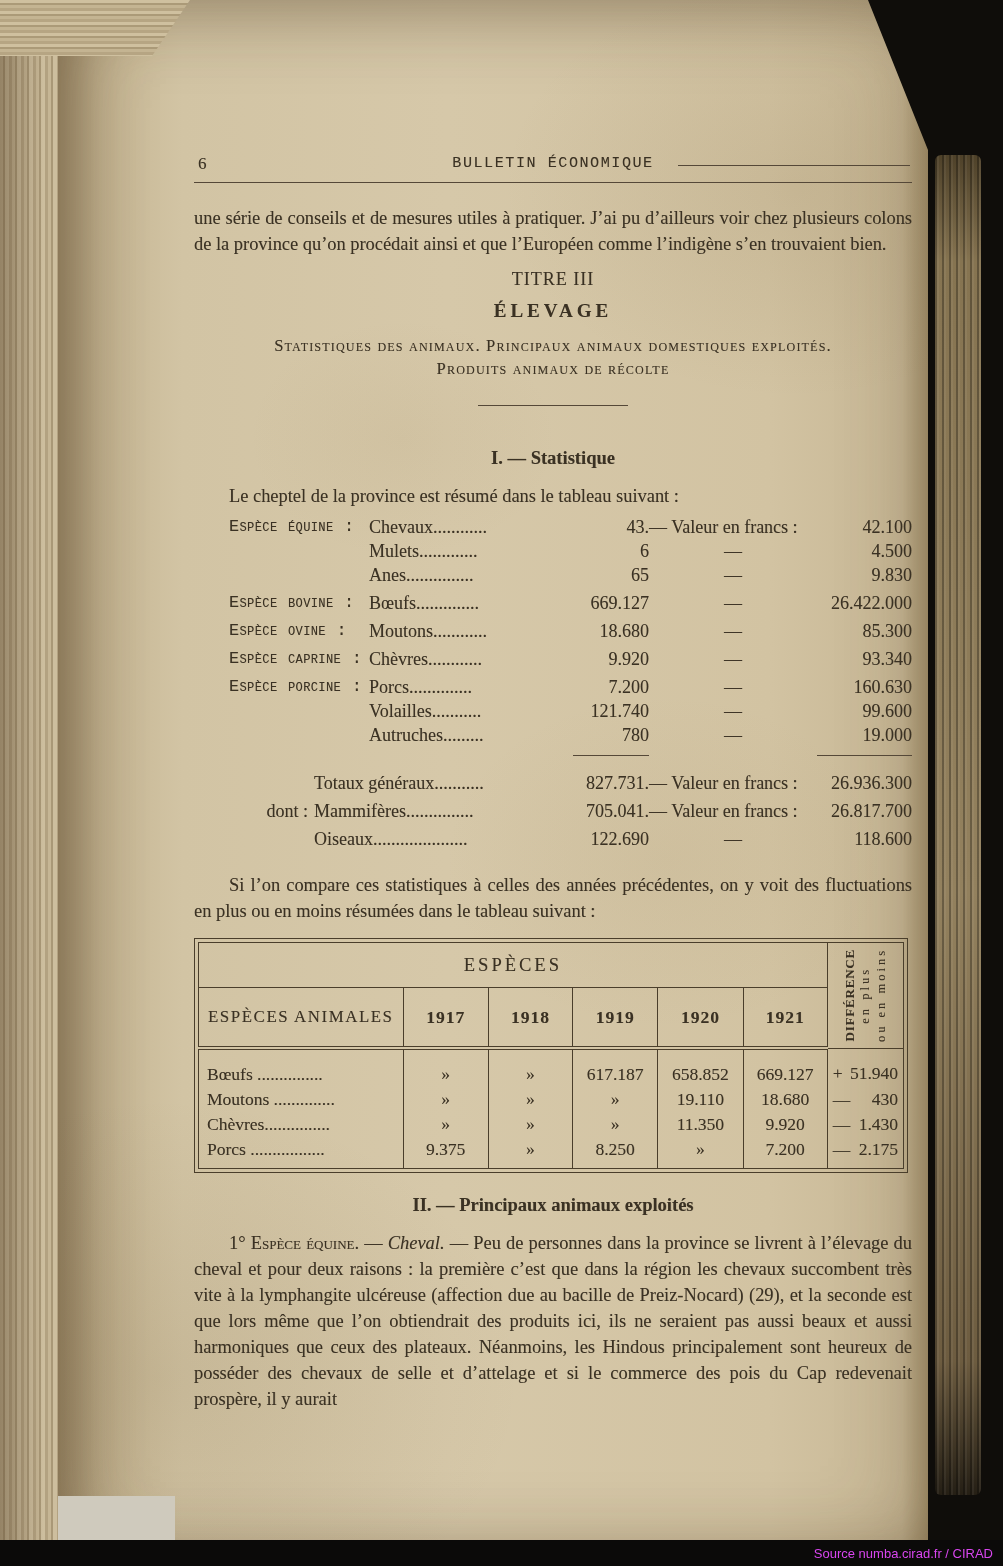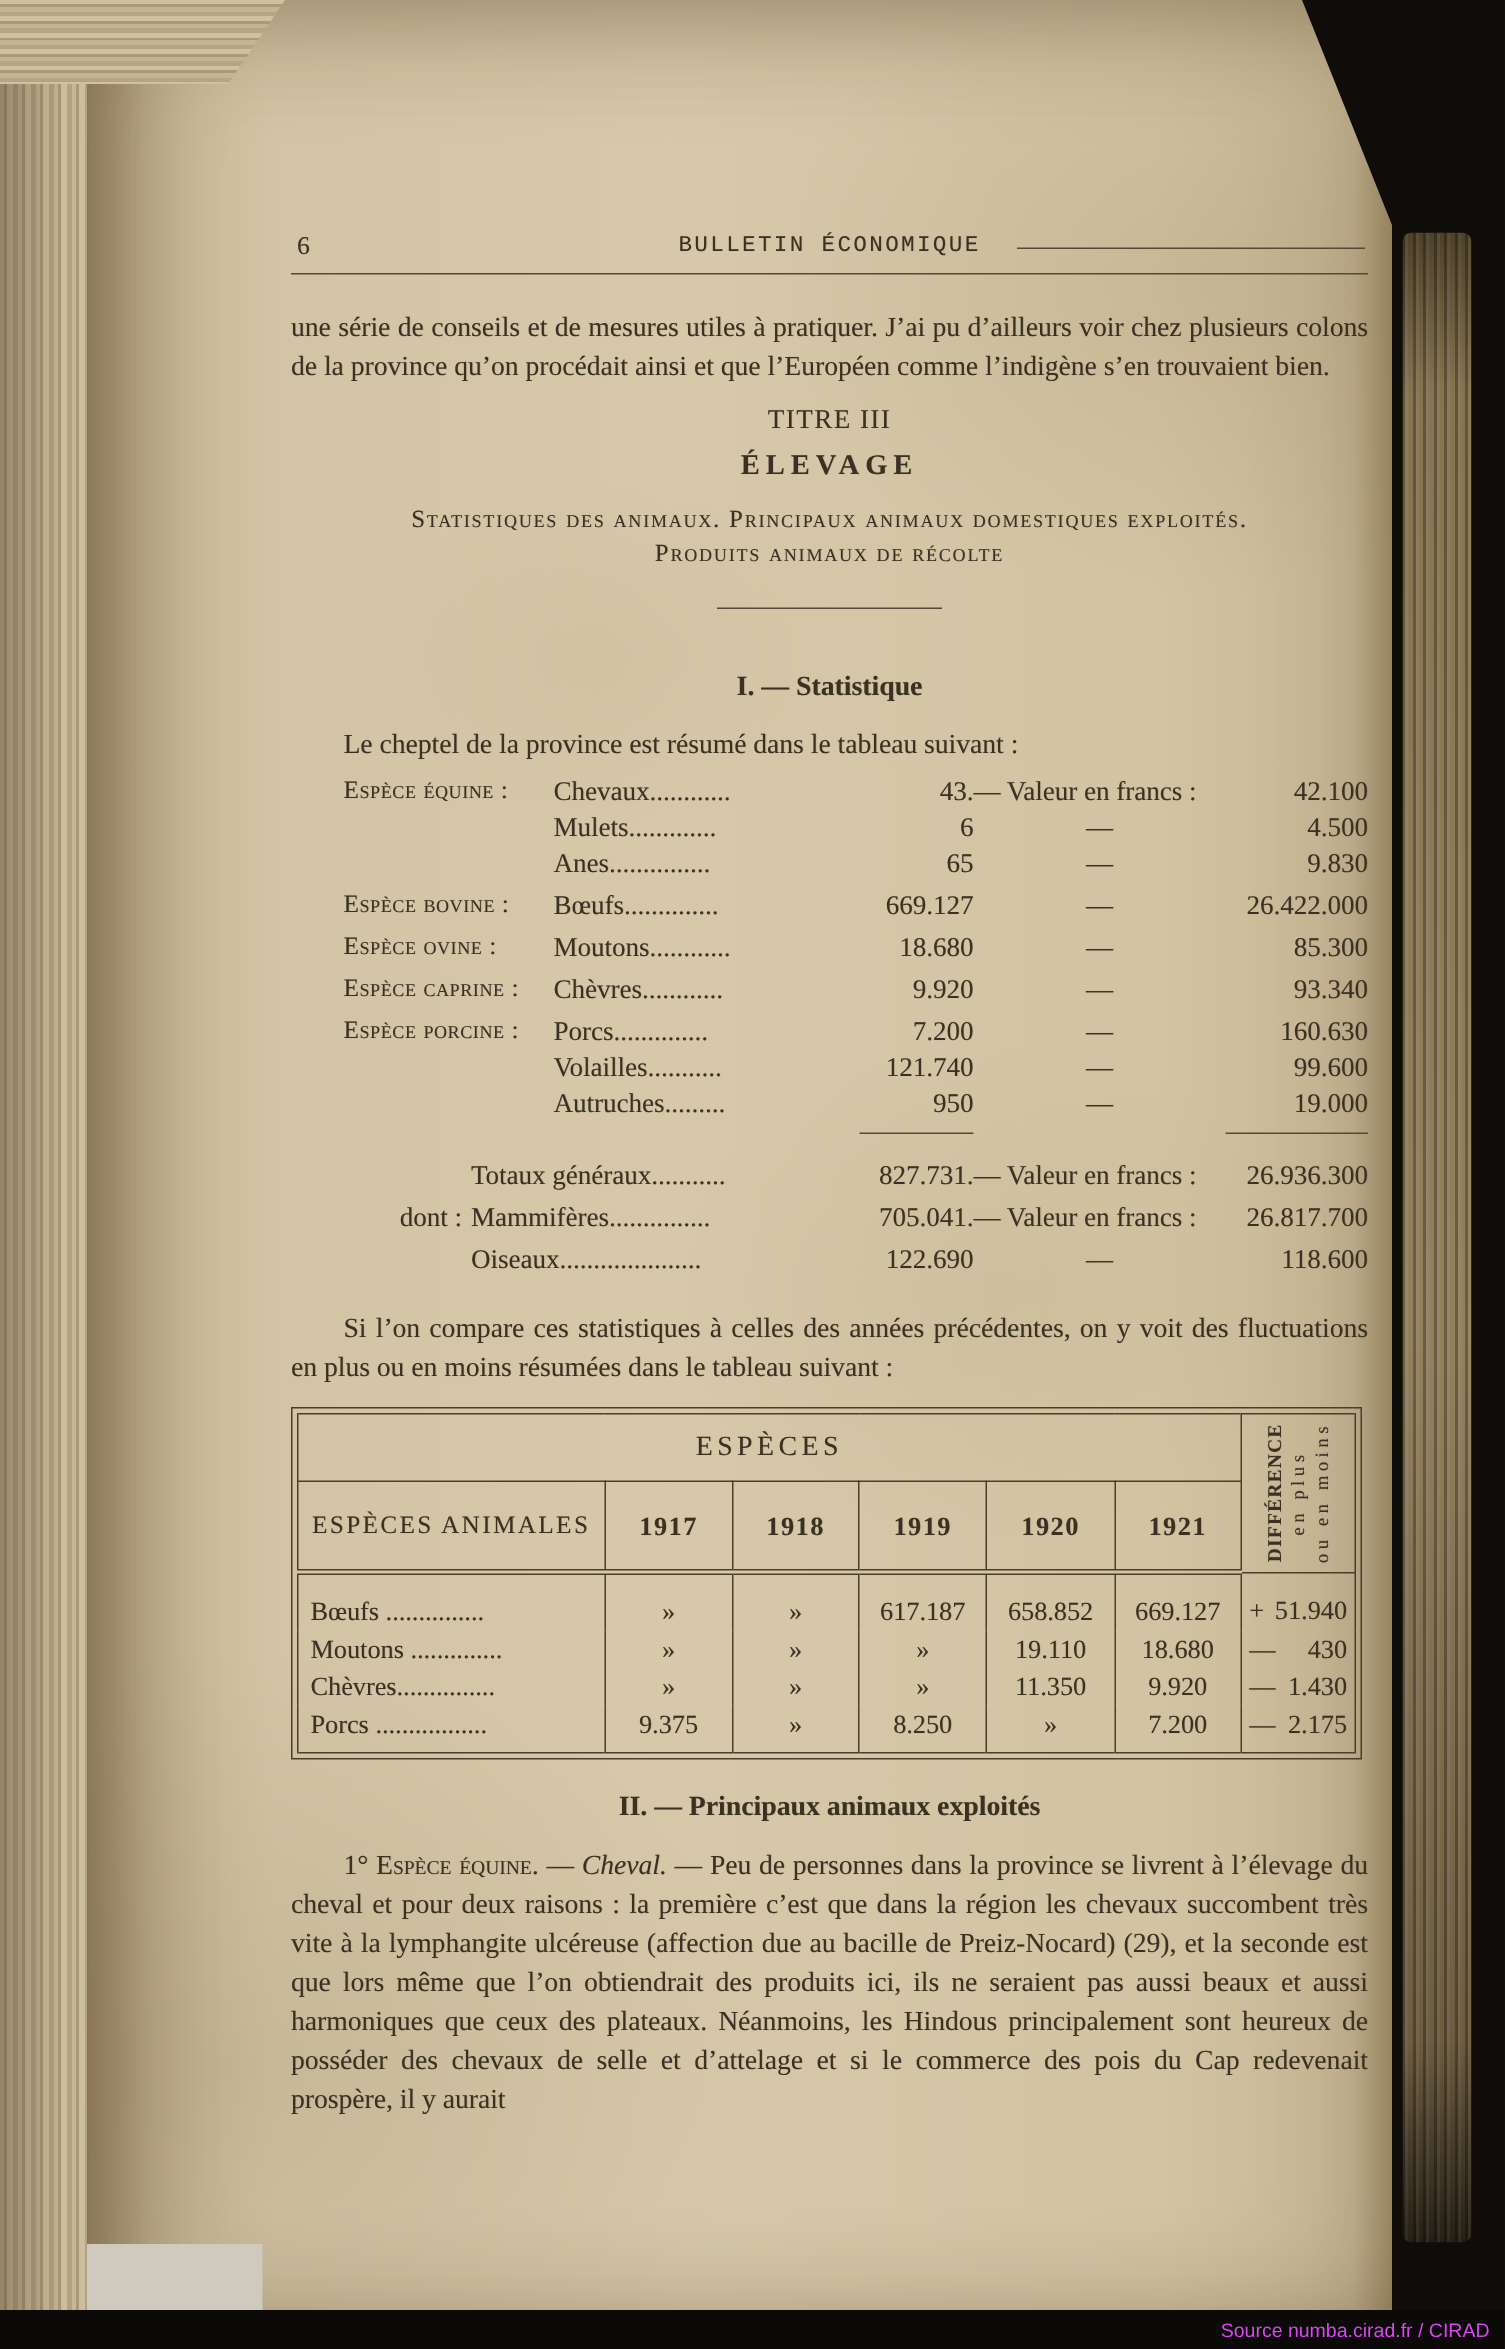--- a/index.html
+++ b/index.html
@@ -56,21 +56,21 @@
   .subt{margin-top:14px;font-variant:small-caps;font-size:16.5px;letter-spacing:1.2px;}
   .subt2{margin-top:3px;}
   .mid-rule{margin:26px auto 0;width:150px;border-top:1.6px solid #554838;}
 
   .sec-head{margin-top:42px;font-size:18.5px;font-weight:bold;}
   .intro{margin-top:14px;font-size:18.4px;line-height:26px;text-indent:35px;}
 
   .cheptel{margin-top:6px;font-size:18px;}
   .ch-row{display:grid;grid-template-columns:175px 190px 90px 168px 1fr;line-height:24px;}
   .ch-row.grp{margin-top:4px;}
-  .ch-species{padding-left:35px;font-variant:small-caps;font-size:16.8px;letter-spacing:.4px;white-space:nowrap;}
+  .ch-species{padding-left:35px;font-variant:small-caps;font-size:16.8px;letter-spacing:.4px;white-space:nowrap;font-family:Liberation Mono, monospace;}
   .ch-count{text-align:right;}
   .ch-mid{text-align:center;white-space:nowrap;}
   .ch-mid.wide{text-align:left;}
   .ch-val{text-align:right;}
   .sum-lines{display:grid;grid-template-columns:175px 190px 90px 168px 1fr;margin-top:8px;height:5px;}
   .sum-a{grid-column:3;border-top:1.6px solid #554838;margin-left:14px;}
   .sum-b{grid-column:5;border-top:1.6px solid #554838;}
   .tot-row{display:grid;grid-template-columns:120px 245px 90px 168px 1fr;line-height:26px;margin-top:2px;font-size:18px;}
   .tot-row.first{margin-top:10px;}
   .tot-prefix{text-align:right;padding-right:6px;}
@@ -180,21 +180,21 @@
         <div class="ch-row">
           <span class="ch-species"></span>
           <span class="ch-animal">Volailles...........</span>
           <span class="ch-count">121.740</span>
           <span class="ch-mid">—</span>
           <span class="ch-val">99.600</span>
         </div>
         <div class="ch-row">
           <span class="ch-species"></span>
           <span class="ch-animal">Autruches.........</span>
-          <span class="ch-count">950</span>
+          <span class="ch-count">780</span>
           <span class="ch-mid">—</span>
           <span class="ch-val">19.000</span>
         </div>
 
         <div class="sum-lines">
           <span class="sum-a"></span>
           <span class="sum-b"></span>
         </div>
 
         <div class="tot-row first">

